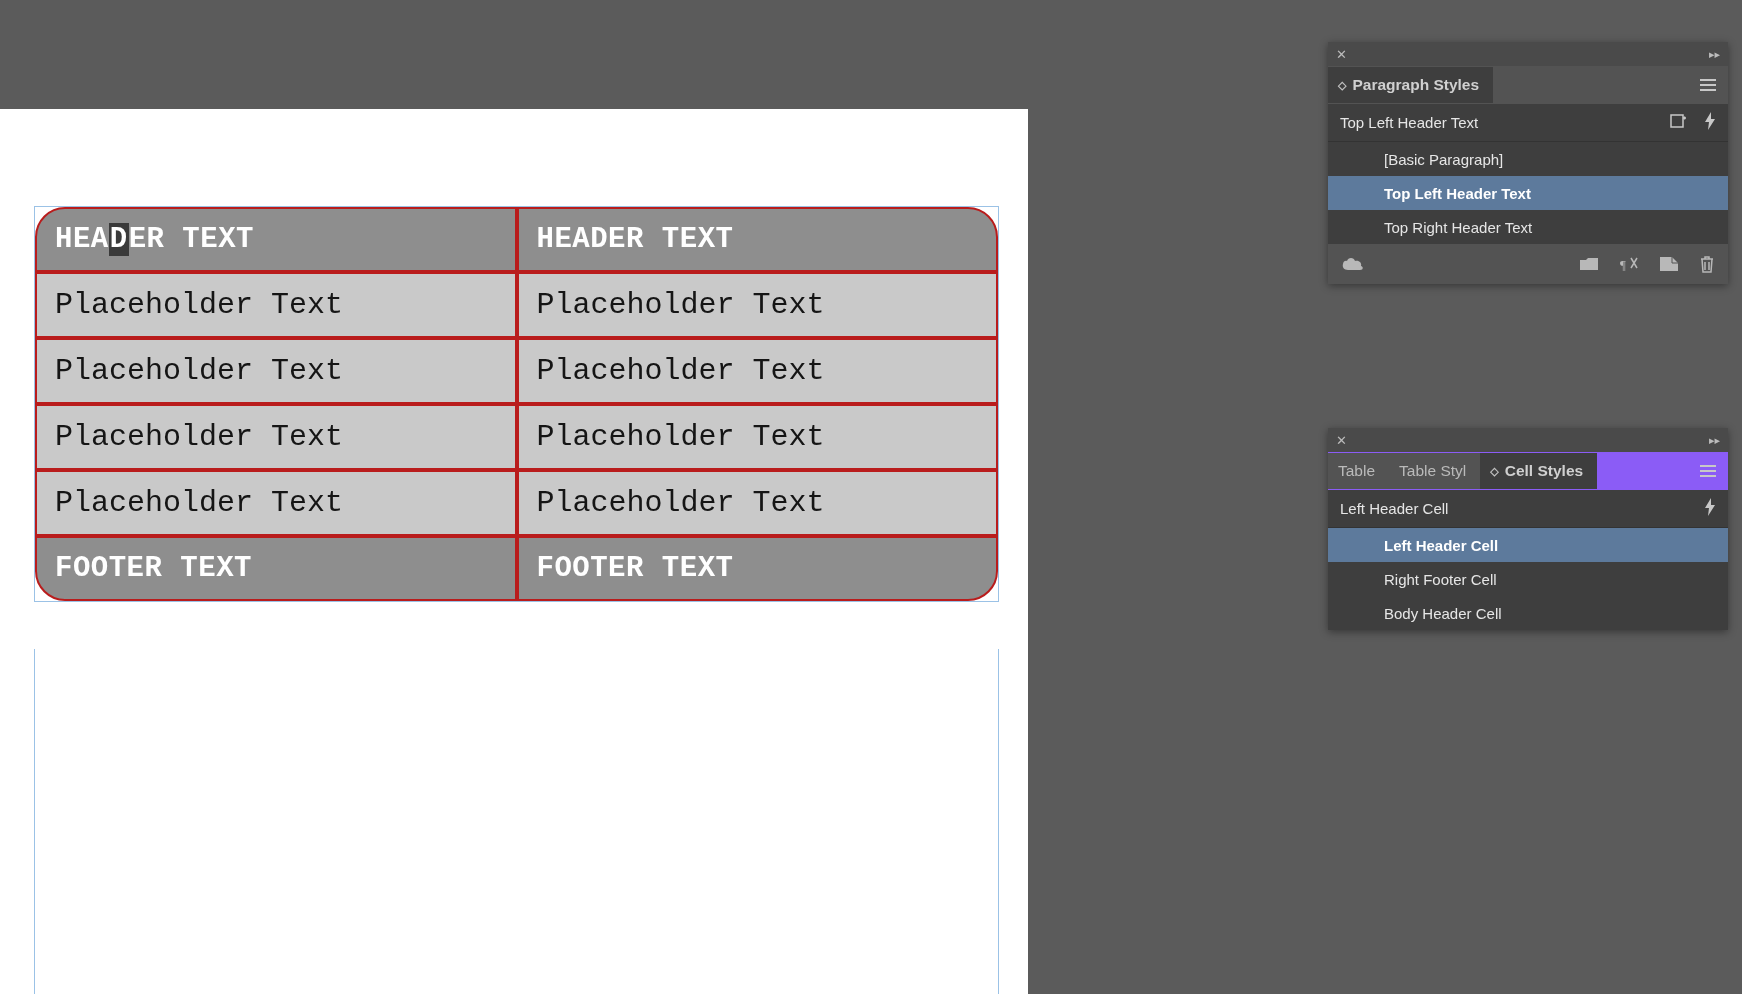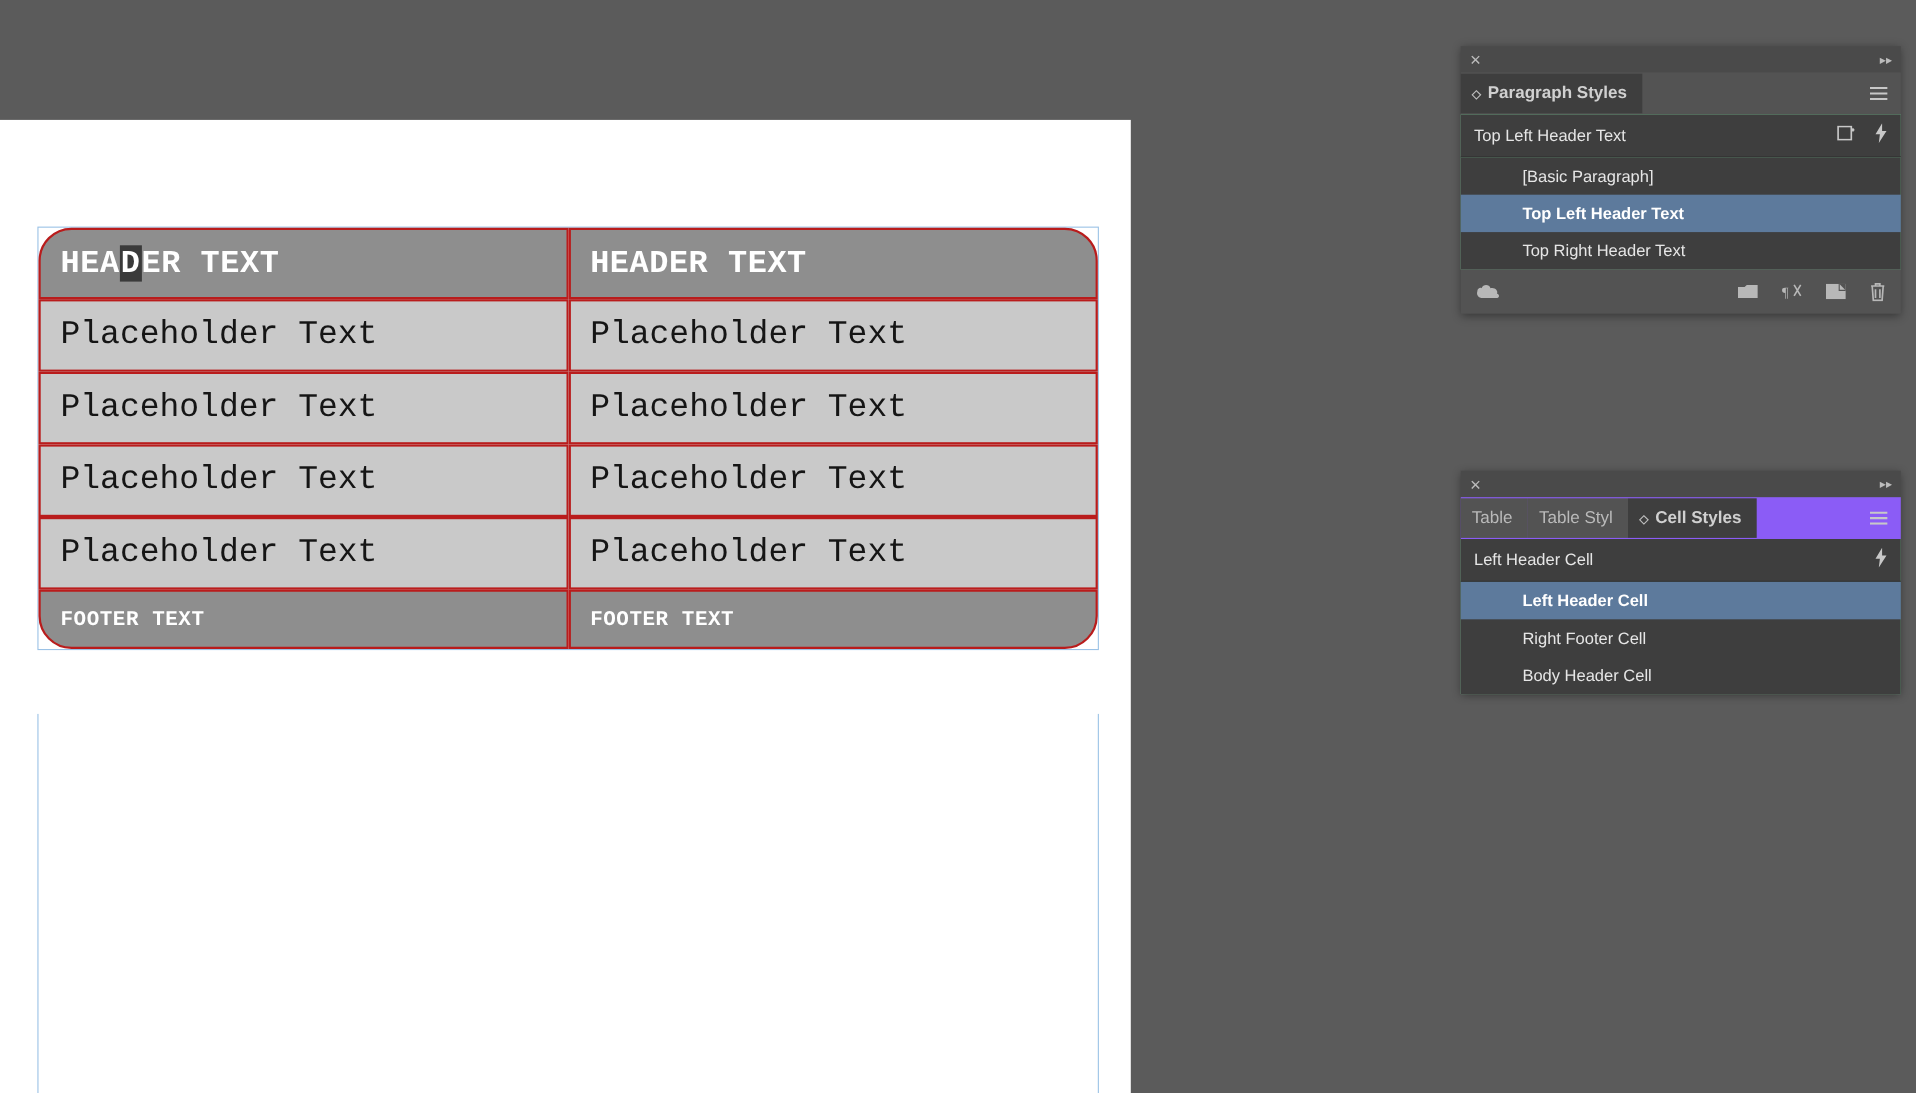--- a/index.html
+++ b/index.html
@@ -48,21 +48,21 @@
     background: #8e8e8e;
     color: #fff;
     font-weight: 700;
     font-size: 29px;
     letter-spacing: 0.5px;
   }
   .doc-table tr.footer-row td {
     background: #8e8e8e;
     color: #fff;
     font-weight: 700;
-    font-size: 19px;
+    font-size: 29px;
     letter-spacing: 0.5px;
   }
   .doc-table tr.header-row td.left {
     border-top-left-radius: 30px;
   }
   .doc-table tr.header-row td.right {
     border-top-right-radius: 30px;
   }
   .doc-table tr.footer-row td.left {
     border-bottom-left-radius: 30px;

